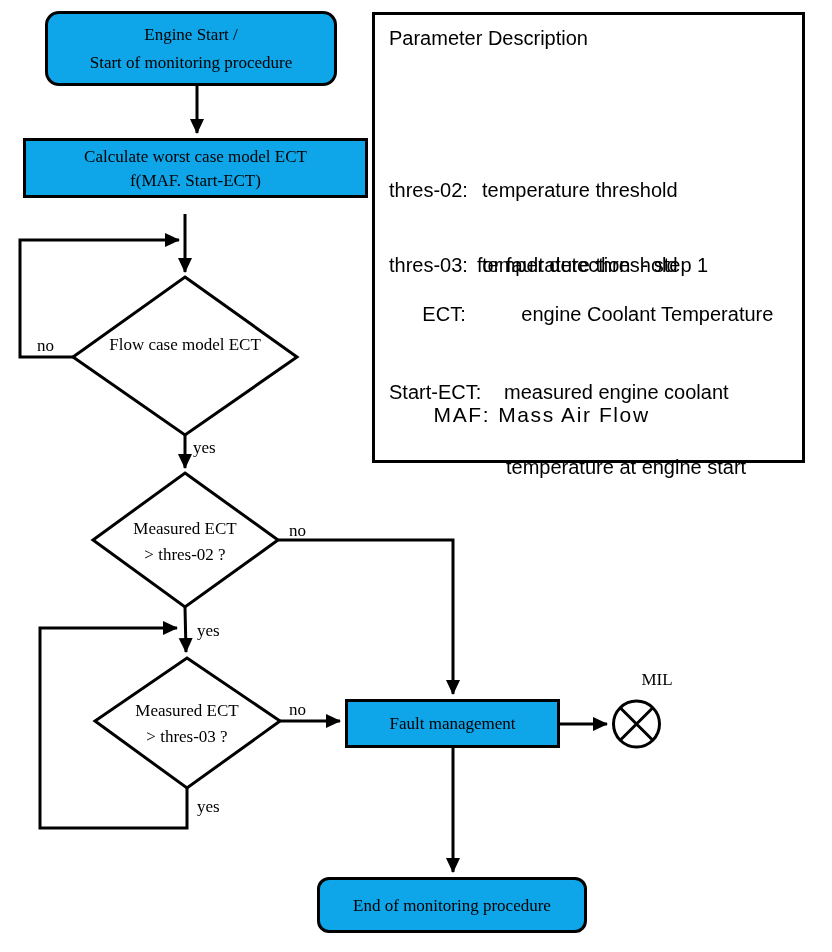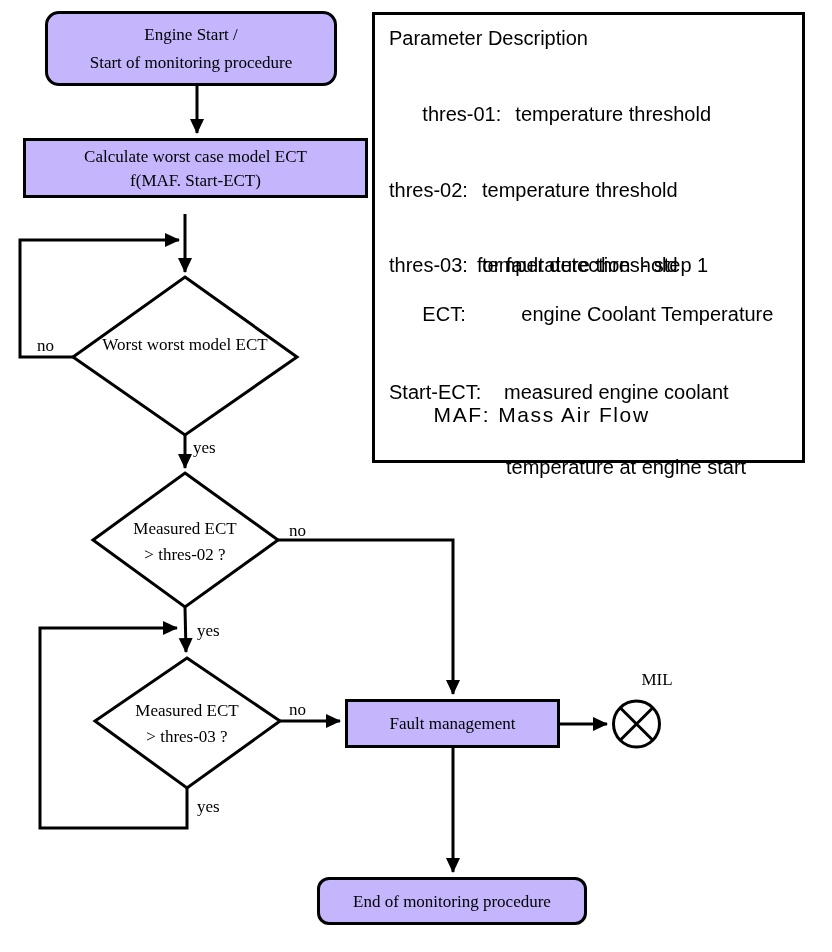--- a/index.html
+++ b/index.html
@@ -1,21 +1,21 @@
 <!DOCTYPE html>
 <html><head>
 <meta charset="utf-8">
 <style>
   html,body{margin:0;padding:0;background:#ffffff;}
   .stage{position:relative;width:832px;height:952px;background:#ffffff;overflow:hidden;
          font-family:"Liberation Serif",serif;color:#000;}
   .stage svg{position:absolute;left:0;top:0;}
 
   
-  .box{position:absolute;box-sizing:border-box;border:3px solid #000;background:#c4b5fd;
+  .box{position:absolute;box-sizing:border-box;border:3px solid #000;background:#0ea5e9;
        display:flex;flex-direction:column;align-items:center;justify-content:center;
        text-align:center;font-size:17px;line-height:17px;}
   .rounded{border-radius:14px;}
   .box .l2{margin-top:11px;}
   .box .l2t{margin-top:7px;}
 
   
   .dtext{position:absolute;width:200px;text-align:center;
          font-size:17px;line-height:26px;}
 
@@ -75,26 +75,26 @@
 
   <div class="box" style="left:23px;top:138px;width:345px;height:60px;">
     <div>Calculate worst case model ECT</div>
     <div class="l2t">f(MAF. Start-ECT)</div>
   </div>
 
   <div class="box" style="left:345px;top:699px;width:215px;height:49px;">
     <div>Fault management</div>
   </div>
 
-  <div class="box rounded" style="left:317px;top:877px;width:270px;height:48px;border-radius:12px;">
+  <div class="box rounded" style="left:317px;top:877px;width:270px;height:56px;border-radius:12px;">
     <div>End of monitoring procedure</div>
   </div>
 
   <div class="dtext" style="left:85px;top:332px;">
-    <div>Worst worst model ECT</div>
+    <div>Flow case model ECT</div>
   </div>
   <div class="dtext" style="left:85px;top:516px;">
     <div>Measured ECT</div>
     <div>&gt; thres-02 ?</div>
   </div>
   <div class="dtext" style="left:87px;top:698px;">
     <div>Measured ECT</div>
     <div>&gt; thres-03 ?</div>
   </div>
 
@@ -102,23 +102,20 @@
   <div class="elabel" style="left:193px;top:439px;">yes</div>
   <div class="elabel" style="left:289px;top:522px;">no</div>
   <div class="elabel" style="left:197px;top:622px;">yes</div>
   <div class="elabel" style="left:289px;top:701px;">no</div>
   <div class="elabel" style="left:197px;top:798px;">yes</div>
   <div class="elabel" style="left:630px;top:671px;width:54px;text-align:center;">MIL</div>
 
   <div class="legend">
     <div class="lg-title">Parameter Description</div>
 
-    <div class="lg-entry" style="top:62px;">
-      <span class="lg-term w93">thres-01:</span><span>temperature threshold</span>
-    </div>
 
     <div class="lg-entry" style="top:113px;">
       <div><span class="lg-term w93">thres-02:</span><span>temperature threshold</span></div>
       <div class="ind99">for fault detection  - step 1</div>
     </div>
 
     <div class="lg-entry" style="top:188px;">
       <div><span class="lg-term w93">thres-03:</span><span>temperature threshold</span></div>
     </div>
 

